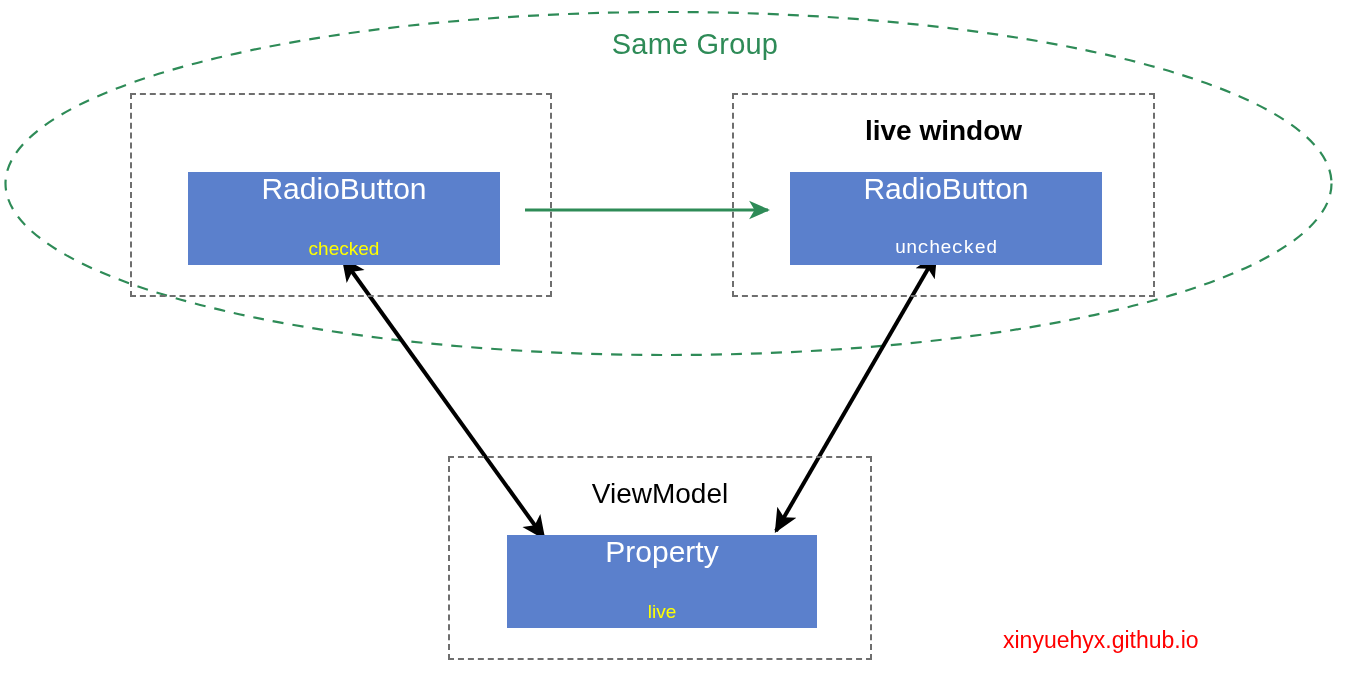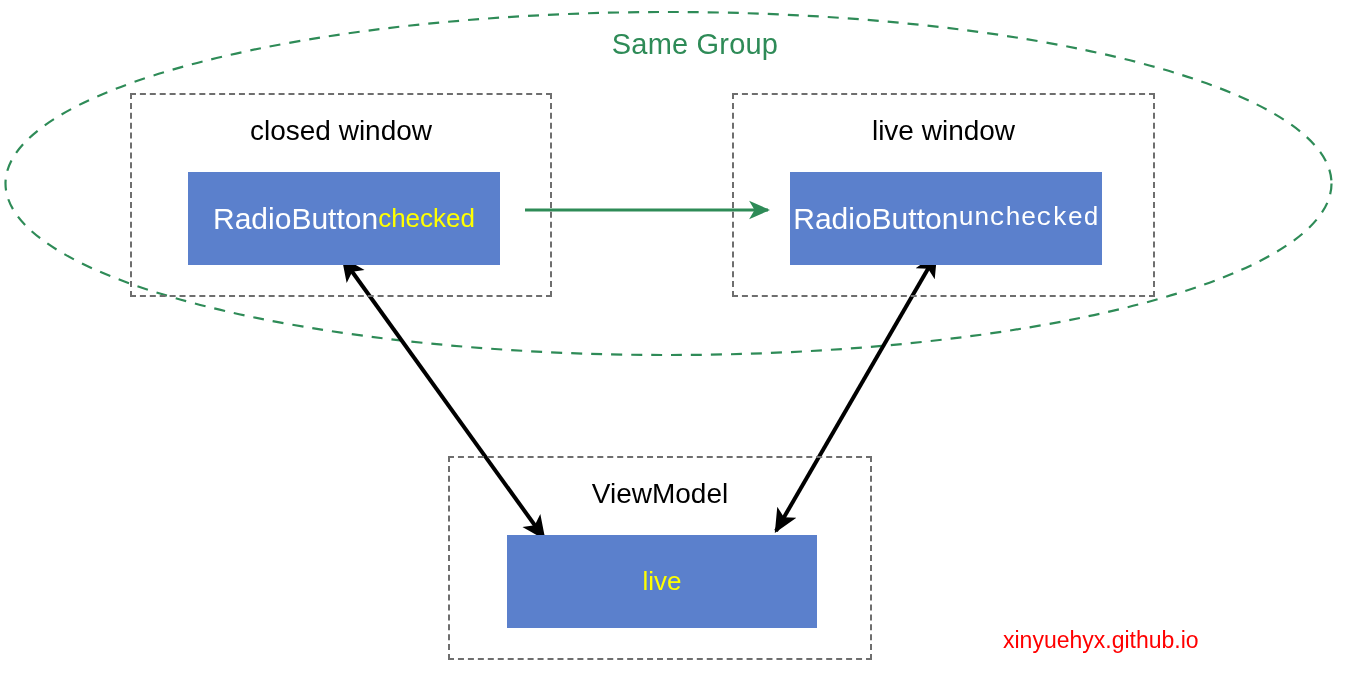--- a/index.html
+++ b/index.html
@@ -50,32 +50,32 @@
     right: 0;
     text-align: center;
     font-size: 28px;
     color: #000000;
     white-space: nowrap;
   }
   .block {
     position: absolute;
     background: #5b80cc;
     display: flex;
-    flex-direction: row;
+    flex-direction: column;
     align-items: center;
-    justify-content: center;
     line-height: 1.12;
+    gap: 32px;
   }
   .block-title {
     font-size: 30px;
     color: #ffffff;
     white-space: nowrap;
   }
   .block-state {
-    font-size: 26px;
+    font-size: 19px;
     white-space: nowrap;
   }
   .state-checked   { color: #ffff00; }
   .state-unchecked { color: #ffffff; font-family: Liberation Mono, monospace; }
   .state-true      { color: #ffff00; }
   .watermark {
     position: absolute;
     font-size: 23px;
     color: #ff0000;
     white-space: nowrap;
@@ -104,37 +104,37 @@
     <line x1="525" y1="210" x2="768" y2="210" stroke="#2e8b57" stroke-width="3" marker-end="url(#arrow-green)"></line>
 
     <line x1="343" y1="259" x2="544" y2="538" stroke="#000000" stroke-width="4" marker-start="url(#arrow-black-start)" marker-end="url(#arrow-black-end)"></line>
 
     <line x1="936" y1="255" x2="776" y2="531" stroke="#000000" stroke-width="4" marker-start="url(#arrow-black-start)" marker-end="url(#arrow-black-end)"></line>
   </svg>
 
   <div class="group-label">Same Group</div>
 
   <div class="panel" style="left:130px; top:93px; width:422px; height:204px;">
-    <div class="panel-title" style="top:20px;">closed window</div>
     <div class="block" style="left:56px; top:77px; width:312px; height:93px;">
       <span class="block-title">RadioButton</span>
       <span class="block-state state-checked">checked</span>
     </div>
   </div>
 
   <div class="panel" style="left:732px; top:93px; width:423px; height:204px;">
-    <div class="panel-title" style="top:20px;">live window</div>
+    <div class="panel-title" style="top:20px;font-weight:bold;">live window</div>
     <div class="block" style="left:56px; top:77px; width:312px; height:93px;">
       <span class="block-title">RadioButton</span>
       <span class="block-state state-unchecked">unchecked</span>
     </div>
   </div>
 
   <div class="panel" style="left:448px; top:456px; width:424px; height:204px;">
     <div class="panel-title" style="top:20px;">ViewModel</div>
     <div class="block" style="left:57px; top:77px; width:310px; height:93px;">
+      <span class="block-title">Property</span>
       <span class="block-state state-true">live</span>
     </div>
   </div>
 
   <div class="watermark" style="left:1003px; top:627px;">xinyuehyx.github.io</div>
 
 </div>
 
 </body></html>

